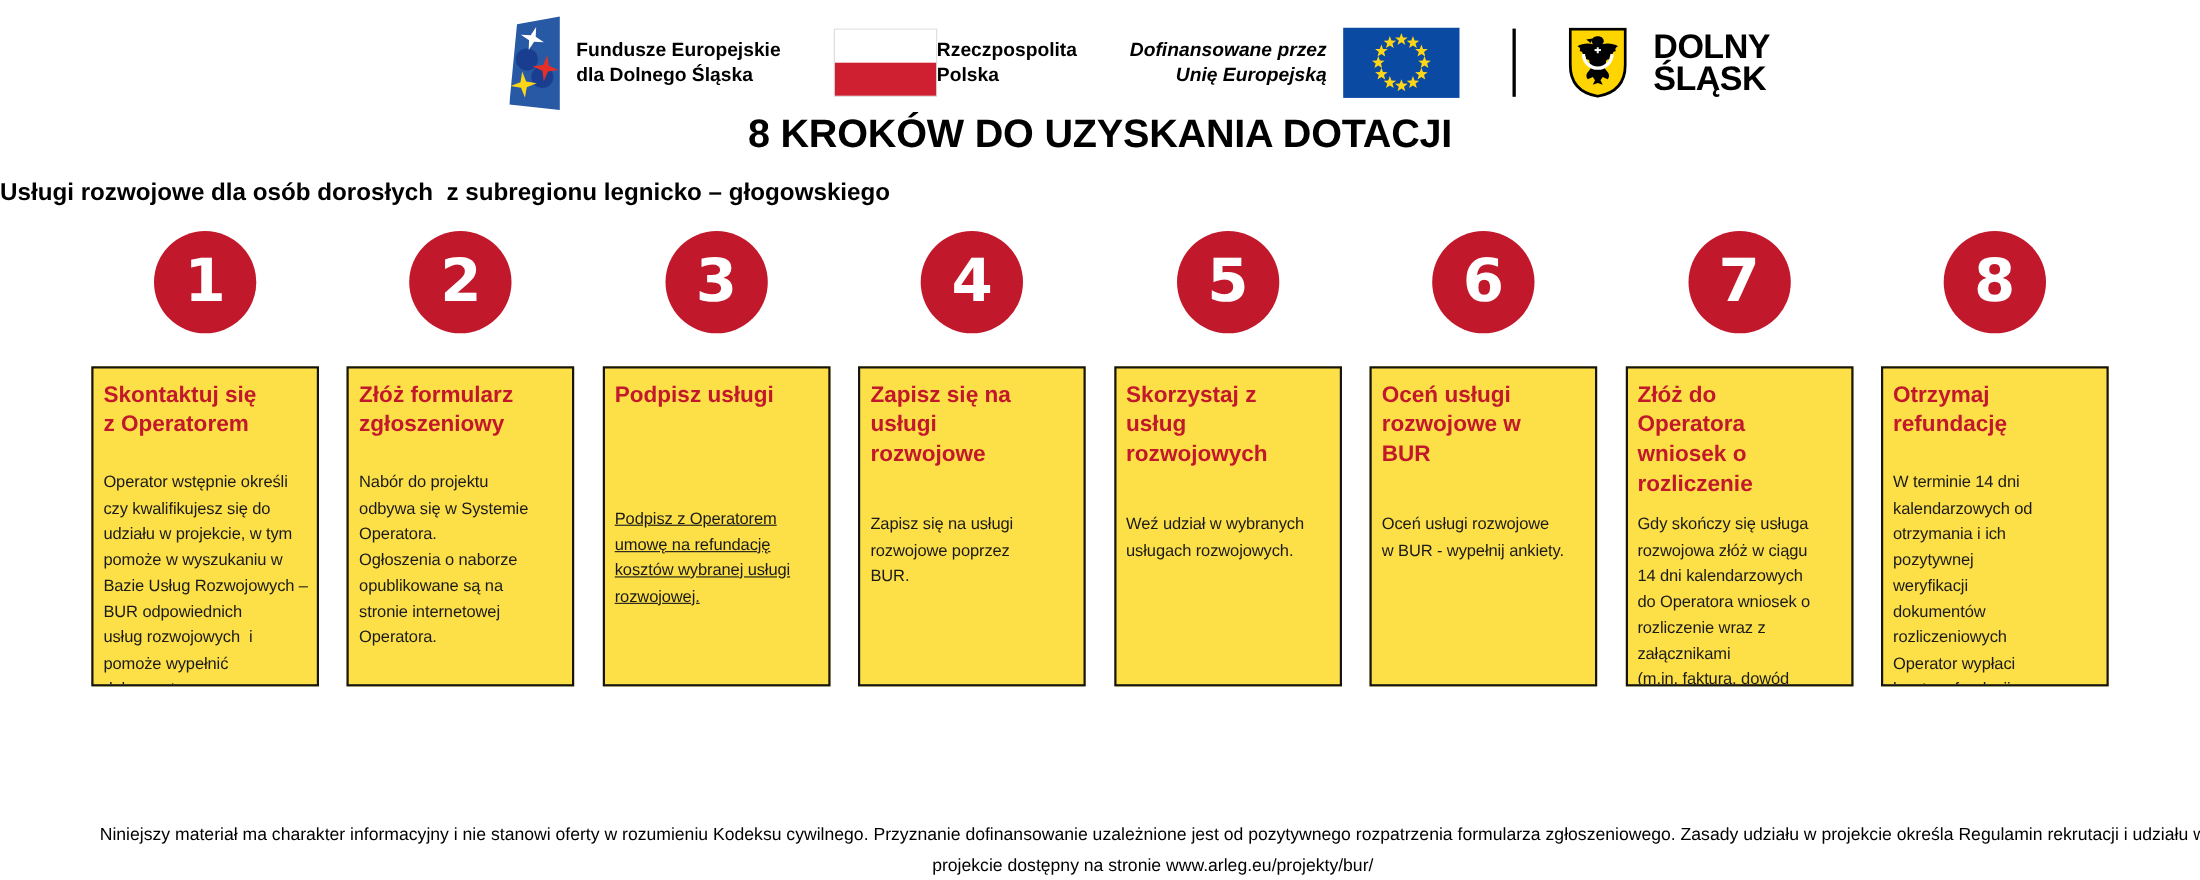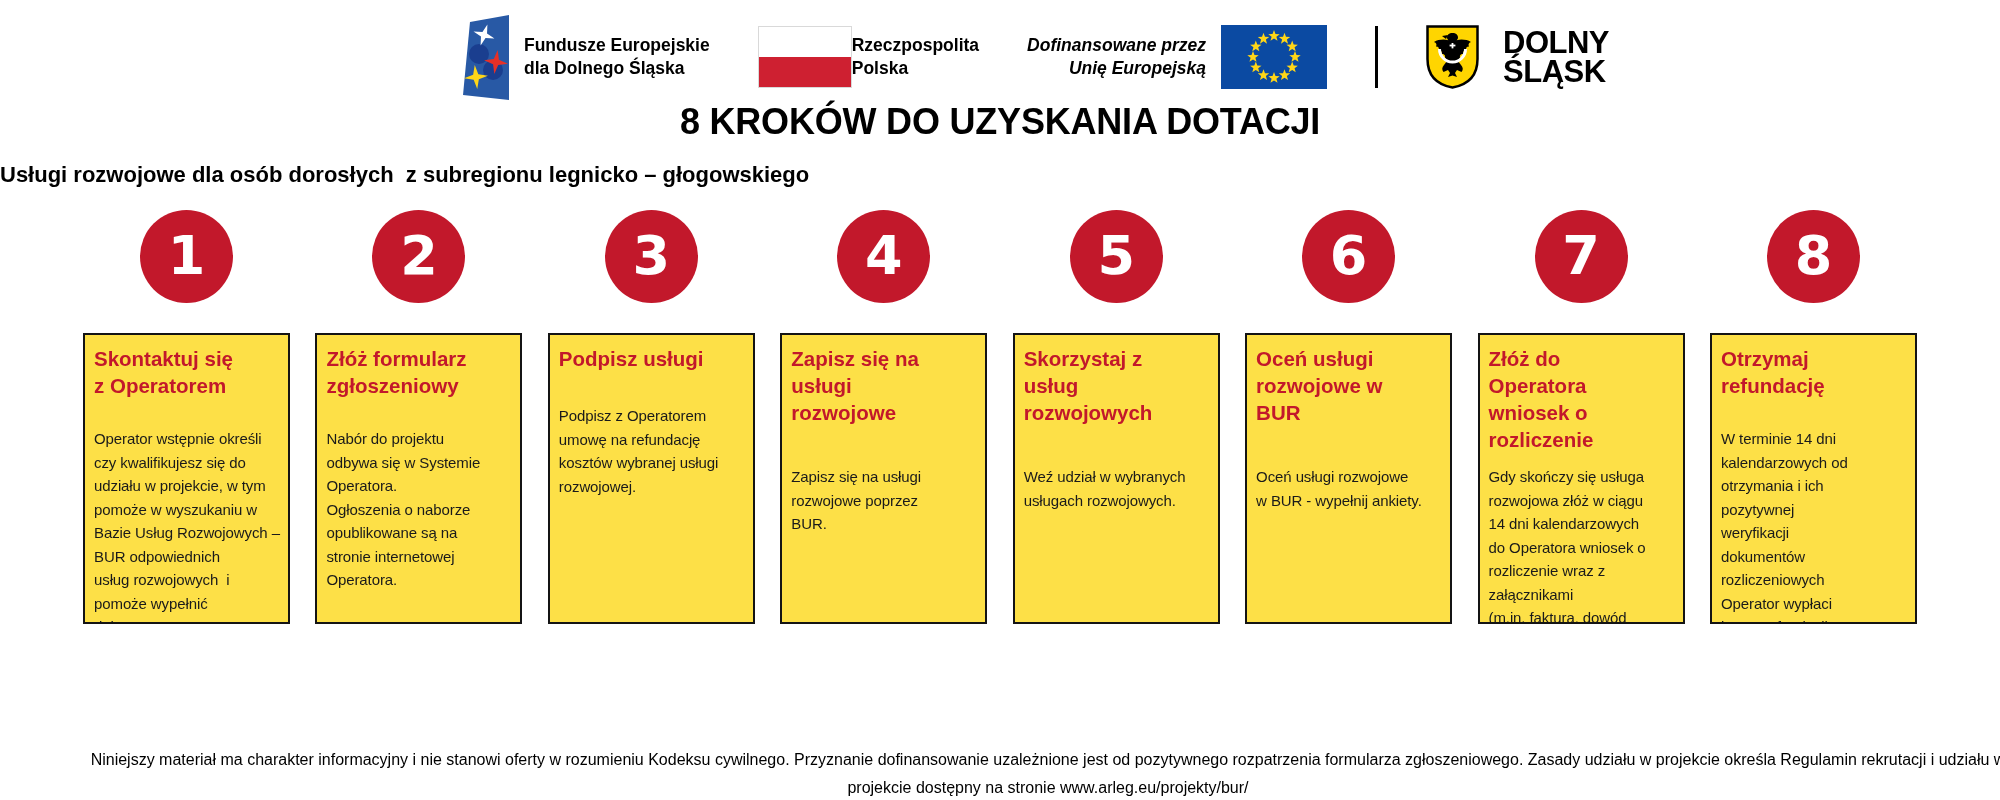--- a/index.html
+++ b/index.html
@@ -37,21 +37,21 @@
   .steps-row{position:absolute;top:210px;left:83px;width:1834px;
              display:flex;justify-content:space-between;}
   .column{width:207px;display:flex;flex-direction:column;align-items:center;}
   .circle{width:93px;height:93px;border-radius:50%;background:var(--accent-red,#c2182b);
           color:#fff;display:flex;align-items:center;justify-content:center;
           font-family:"DejaVu Sans",sans-serif;font-weight:bold;font-size:54px;padding-bottom:3px;box-sizing:border-box;}
   .box{margin-top:30px;width:207px;height:291px;box-sizing:border-box;border:2px solid #141414;
        background:#fde047;padding:10px 9px;overflow:hidden;}
   .box-title{color:var(--accent-red,#c2182b);font-size:20.5px;line-height:27px;font-weight:bold;white-space:pre;}
   .box-body{margin-top:28px;font-size:15px;line-height:23.5px;letter-spacing:-0.1px;white-space:pre;color:#1a1a1a;}
-  .column:nth-child(3) .box-body{margin-top:32px;}
+  .column:nth-child(3) .box-body{margin-top:88px;text-decoration:underline;}
   .column:nth-child(4) .box-body,
   .column:nth-child(5) .box-body,
   .column:nth-child(6) .box-body{margin-top:39px;}
   .column:nth-child(7) .box-body{margin-top:12px;}
 
   
   .footer-note{position:absolute;top:746px;left:0;width:100%;text-align:center;
                font-size:16px;line-height:27.5px;white-space:pre-line;padding-left:48px;}
 </style>
 </head>

